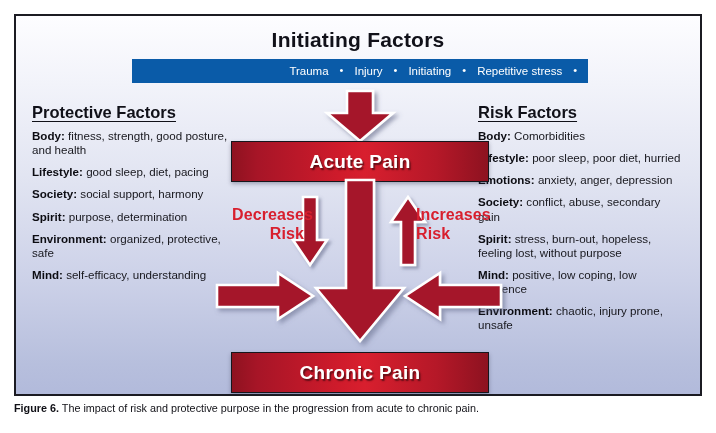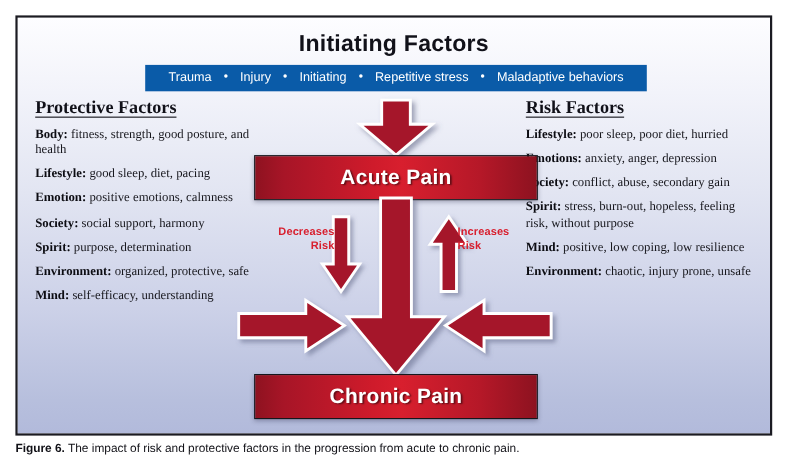--- a/index.html
+++ b/index.html
@@ -20,34 +20,34 @@
   }
 
   
   .hdr-title{
     position:absolute;left:0;top:12px;width:100%;text-align:center;
     font-size:21px;font-weight:bold;color:#111119;letter-spacing:.2px;
   }
   .initiating-bar{
     position:absolute;left:116px;top:43px;width:456px;height:24px;
     background:#0a5ba8;
-    display:flex;align-items:center;justify-content:center;
+    display:flex;align-items:center;justify-content:flex-end;
   }
   .initiating-bar .items{
     color:#ffffff;font-size:11.5px;font-weight:normal;white-space:nowrap;
     display:flex;align-items:center;gap:0;
   }
   .initiating-bar .it{padding:0 0;}
   .initiating-bar .sep{
     display:inline-block;padding:0 11px;font-size:11px;line-height:1;
     position:relative;top:-1px;
   }
 
   
-  .col{position:absolute;top:72px;width:206px;font-family:Liberation Serif, serif;}
+  .col{position:absolute;top:87px;width:206px;}
   .col.left{left:16px;}
   .col.right{left:462px;}
   .col h3{
     margin:0 0 7px 0;font-size:16.5px;font-weight:bold;color:#101018;
     text-decoration:underline;text-underline-offset:3px;
   }
   .col p{
     margin:0 0 8px 0;font-size:11.6px;line-height:1.22;color:#17171d;
   }
   .col p b{font-weight:bold;color:#0c0c12;}
@@ -60,30 +60,30 @@
     display:flex;align-items:center;justify-content:center;
     background:linear-gradient(to right,#8e1220 0%,#a71527 10%,#cf1b2b 42%,#d81f2e 52%,#b51828 80%,#8d1220 100%);
     box-shadow:0 2px 4px rgba(40,40,70,.35);
     box-sizing:border-box;
   }
   .painbox span{
     color:#ffffff;font-size:19px;font-weight:bold;letter-spacing:.3px;
     text-shadow:1.5px 1.5px 1.5px rgba(60,10,15,.75);
   }
   #acute-box{left:215px;top:125px;width:258px;height:41px;}
-  #chronic-box{left:215px;top:324px;width:258px;height:41px;}
+  #chronic-box{left:215px;top:336px;width:258px;height:41px;}
 
   
   .arrow{position:absolute;}
   .arrow svg{display:block;overflow:visible;}
   .arrow .body{fill:#a5162a;stroke:#ffffff;stroke-width:2.6;}
 
   
   .risk-label{
-    position:absolute;color:#d81f2e;font-size:10px;font-weight:bold;
+    position:absolute;color:#d81f2e;font-size:16px;font-weight:bold;
     line-height:1.18;letter-spacing:.1px;
   }
   #decreases-label{left:216px;top:190px;width:72px;text-align:right;}
   #increases-label{left:400px;top:190px;width:78px;text-align:left;}
 
   
   .caption{
     position:absolute;left:14px;top:402px;width:690px;
     font-size:10.8px;color:#111117;line-height:1.25;
   }
@@ -101,44 +101,43 @@
     <div class="initiating-bar">
       <div class="items">
           <span class="it">Trauma</span>
           <span class="sep">•</span>
           <span class="it">Injury</span>
           <span class="sep">•</span>
           <span class="it">Initiating</span>
           <span class="sep">•</span>
           <span class="it">Repetitive stress</span>
           <span class="sep">•</span>
-          <span class="it">Maladaptive behaviors</span>
         </div>
     </div>
 
     <div class="col left">
       <h3>Protective Factors</h3>
       <div id="protective-list">
           <p><b>Body:</b><span> fitness, strength, good posture, and health</span></p>
           <p><b>Lifestyle:</b><span> good sleep, diet, pacing</span></p>
-          <p><b>Emotion:</b><span> positive emotions, calmness</span></p>
           <p><b>Society:</b><span> social support, harmony</span></p>
           <p><b>Spirit:</b><span> purpose, determination</span></p>
           <p><b>Environment:</b><span> organized, protective, safe</span></p>
           <p><b>Mind:</b><span> self-efficacy, understanding</span></p>
         </div>
     </div>
 
     <div class="col right">
       <h3>Risk Factors</h3>
       <div id="risk-list">
+          <p><b>Body:</b><span> Comorbidities</span></p>
           <p><b>Lifestyle:</b><span> poor sleep, poor diet, hurried</span></p>
           <p><b>Emotions:</b><span> anxiety, anger, depression</span></p>
           <p><b>Society:</b><span> conflict, abuse, secondary gain</span></p>
-          <p><b>Spirit:</b><span> stress, burn-out, hopeless, feeling risk, without purpose</span></p>
+          <p><b>Spirit:</b><span> stress, burn-out, hopeless, feeling lost, without purpose</span></p>
           <p><b>Mind:</b><span> positive, low coping, low resilience</span></p>
           <p><b>Environment:</b><span> chaotic, injury prone, unsafe</span></p>
         </div>
     </div>
 
     <div class="stage">
 
       <div class="arrow" style="left:307px;top:73px;">
         <svg width="74" height="54" viewBox="0 0 74 54">
           <defs>
@@ -219,16 +218,16 @@
       </div>
 
       <div class="painbox" id="chronic-box">
         <span>Chronic Pain</span>
       </div>
 
     </div>
   </div>
 
   <div class="caption">
-    <b>Figure 6.</b><span> The impact of risk and protective factors in the progression from acute to chronic pain.</span>
+    <b>Figure 6.</b><span> The impact of risk and protective purpose in the progression from acute to chronic pain.</span>
   </div>
 
 </div>
 
 </body></html>

